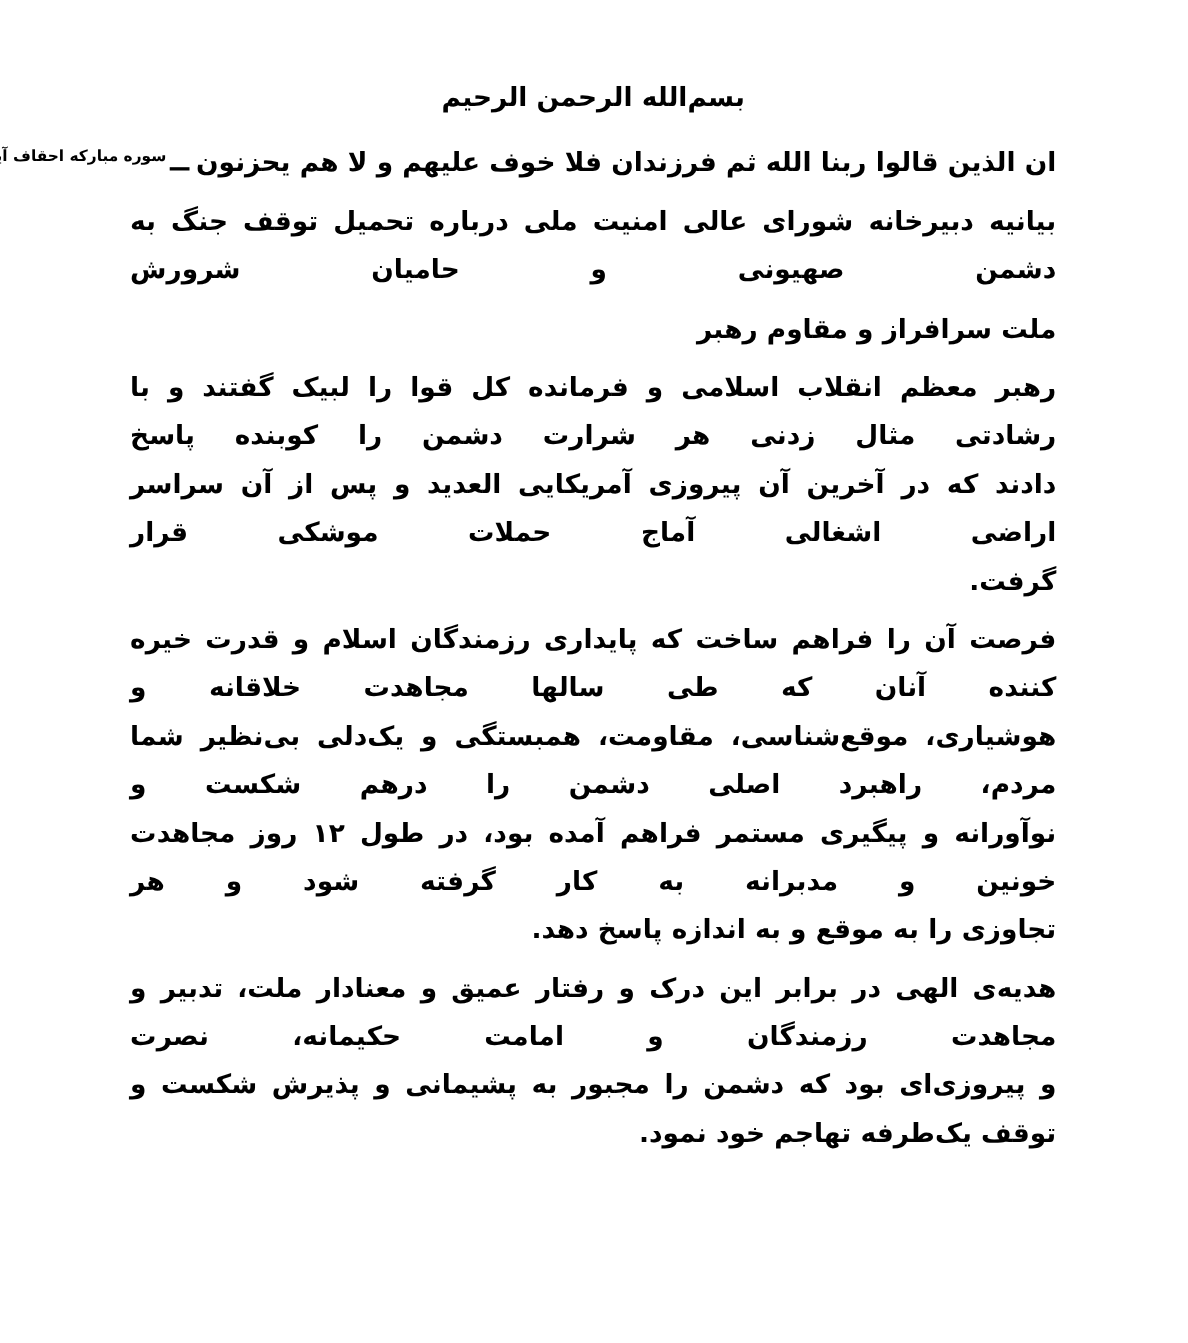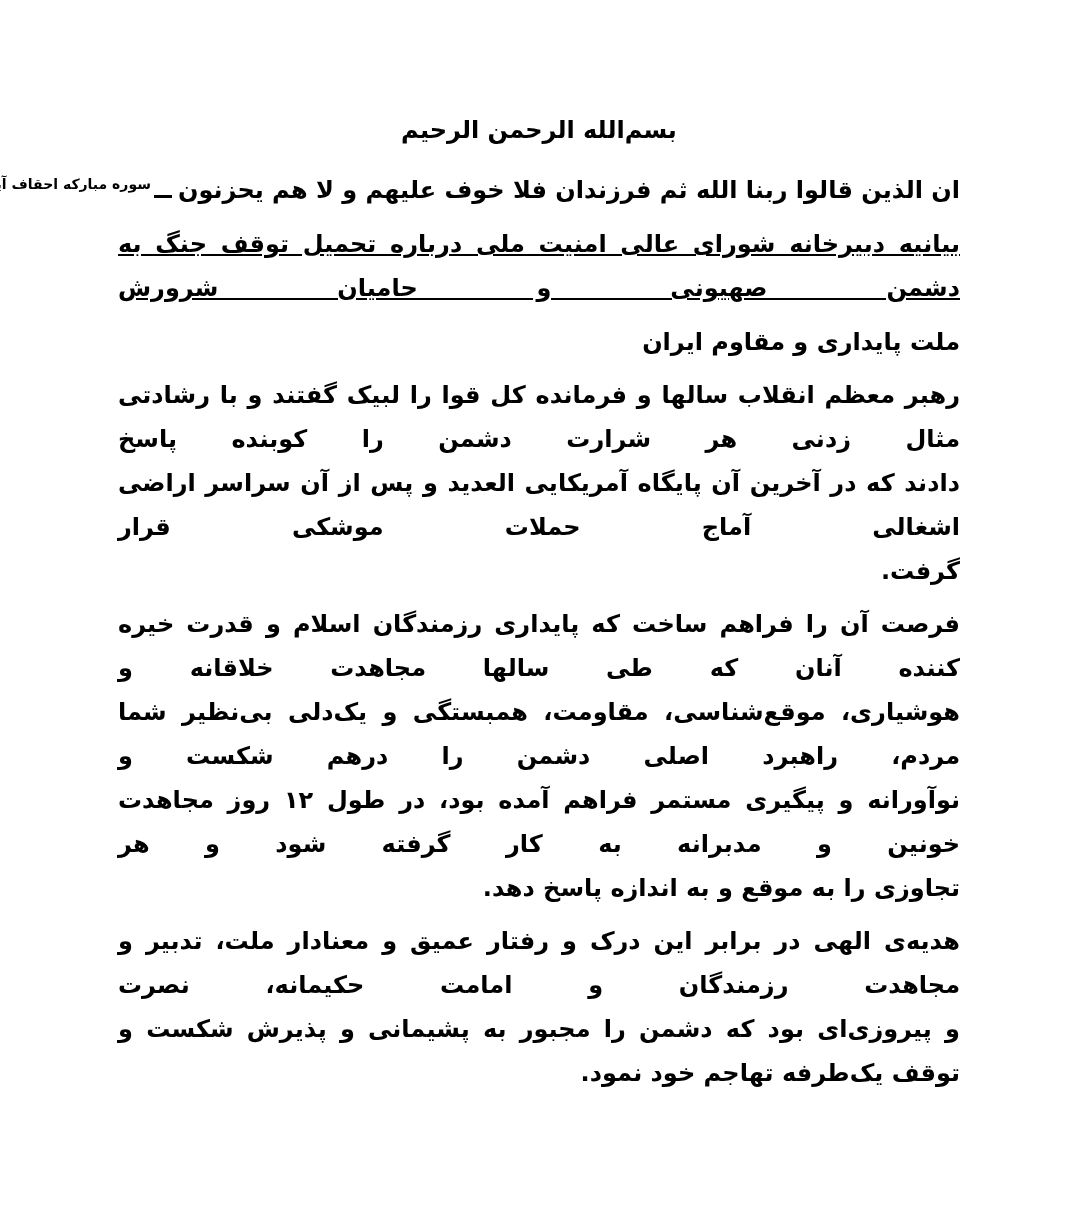--- a/index.html
+++ b/index.html
@@ -9,21 +9,21 @@
   }
   body {
     width: 1080px;
     height: 1221px;
     overflow: hidden;
   }
   .page {
     box-sizing: border-box;
     width: 1080px;
     height: 1221px;
-    padding: 108px 120px 0 118px;
+    padding: 66px 120px 0 118px;
     direction: rtl;
     unicode-bidi: embed;
     font-family: "DejaVu Sans", sans-serif;
     font-weight: bold;
     color: #000000;
     font-size: 24px;
     line-height: 44px;
     background: #ffffff;
   }
   .basmala {
@@ -43,21 +43,20 @@
     margin: 0 6px 0 3px;
   }
   .verse-citation {
     font-size: 14px;
     vertical-align: 9px;
   }
   .title-line {
     text-align: justify;
     text-align-last: justify;
     margin: 0 0 10px 0;
-    text-decoration: underline;
   }
   .salutation {
     text-align: right;
     margin: 0 0 9px 0;
   }
   .para {
     margin: 0 0 9px 0;
   }
   .line {
     text-align: justify;
@@ -73,25 +72,25 @@
 <div class="page">
 
   <div class="basmala">بسم‌الله الرحمن الرحیم</div>
 
   <div class="verse-line">
     <span>ان الذین قالوا ربنا الله ثم فرزندان فلا خوف علیهم و لا هم یحزنون</span><span class="verse-dash"></span><span class="verse-citation">سوره مبارکه احقاف آیه ۱۳</span>
   </div>
 
   <div class="title-line">بیانیه دبیرخانه شورای عالی امنیت ملی درباره تحمیل توقف جنگ به دشمن صهیونی و حامیان شرورش</div>
 
-  <div class="salutation">ملت پایداری و مقاوم ایران</div>
+  <div class="salutation">ملت سرافراز و مقاوم رهبر</div>
 
   <div class="para">
-    <div class="line">رهبر معظم انقلاب سالها و فرمانده کل قوا را لبیک گفتند و با رشادتی مثال زدنی هر شرارت دشمن را کوبنده پاسخ</div>
-    <div class="line">دادند که در آخرین آن پایگاه آمریکایی العدید و پس از آن سراسر اراضی اشغالی آماج حملات موشکی قرار</div>
+    <div class="line">رهبر معظم انقلاب اسلامی و فرمانده کل قوا را لبیک گفتند و با رشادتی مثال زدنی هر شرارت دشمن را کوبنده پاسخ</div>
+    <div class="line">دادند که در آخرین آن پیروزی آمریکایی العدید و پس از آن سراسر اراضی اشغالی آماج حملات موشکی قرار</div>
     <div class="line last">گرفت.</div>
   </div>
 
   <div class="para">
     <div class="line">فرصت آن را فراهم ساخت که پایداری رزمندگان اسلام و قدرت خیره کننده آنان که طی سالها مجاهدت خلاقانه و</div>
     <div class="line">هوشیاری، موقع‌شناسی، مقاومت، همبستگی و یک‌دلی بی‌نظیر شما مردم، راهبرد اصلی دشمن را درهم شکست و</div>
     <div class="line">نوآورانه و پیگیری مستمر فراهم آمده بود، در طول ۱۲ روز مجاهدت خونین و مدبرانه به کار گرفته شود و هر</div>
     <div class="line last">تجاوزی را به موقع و به اندازه پاسخ دهد.</div>
   </div>
 

